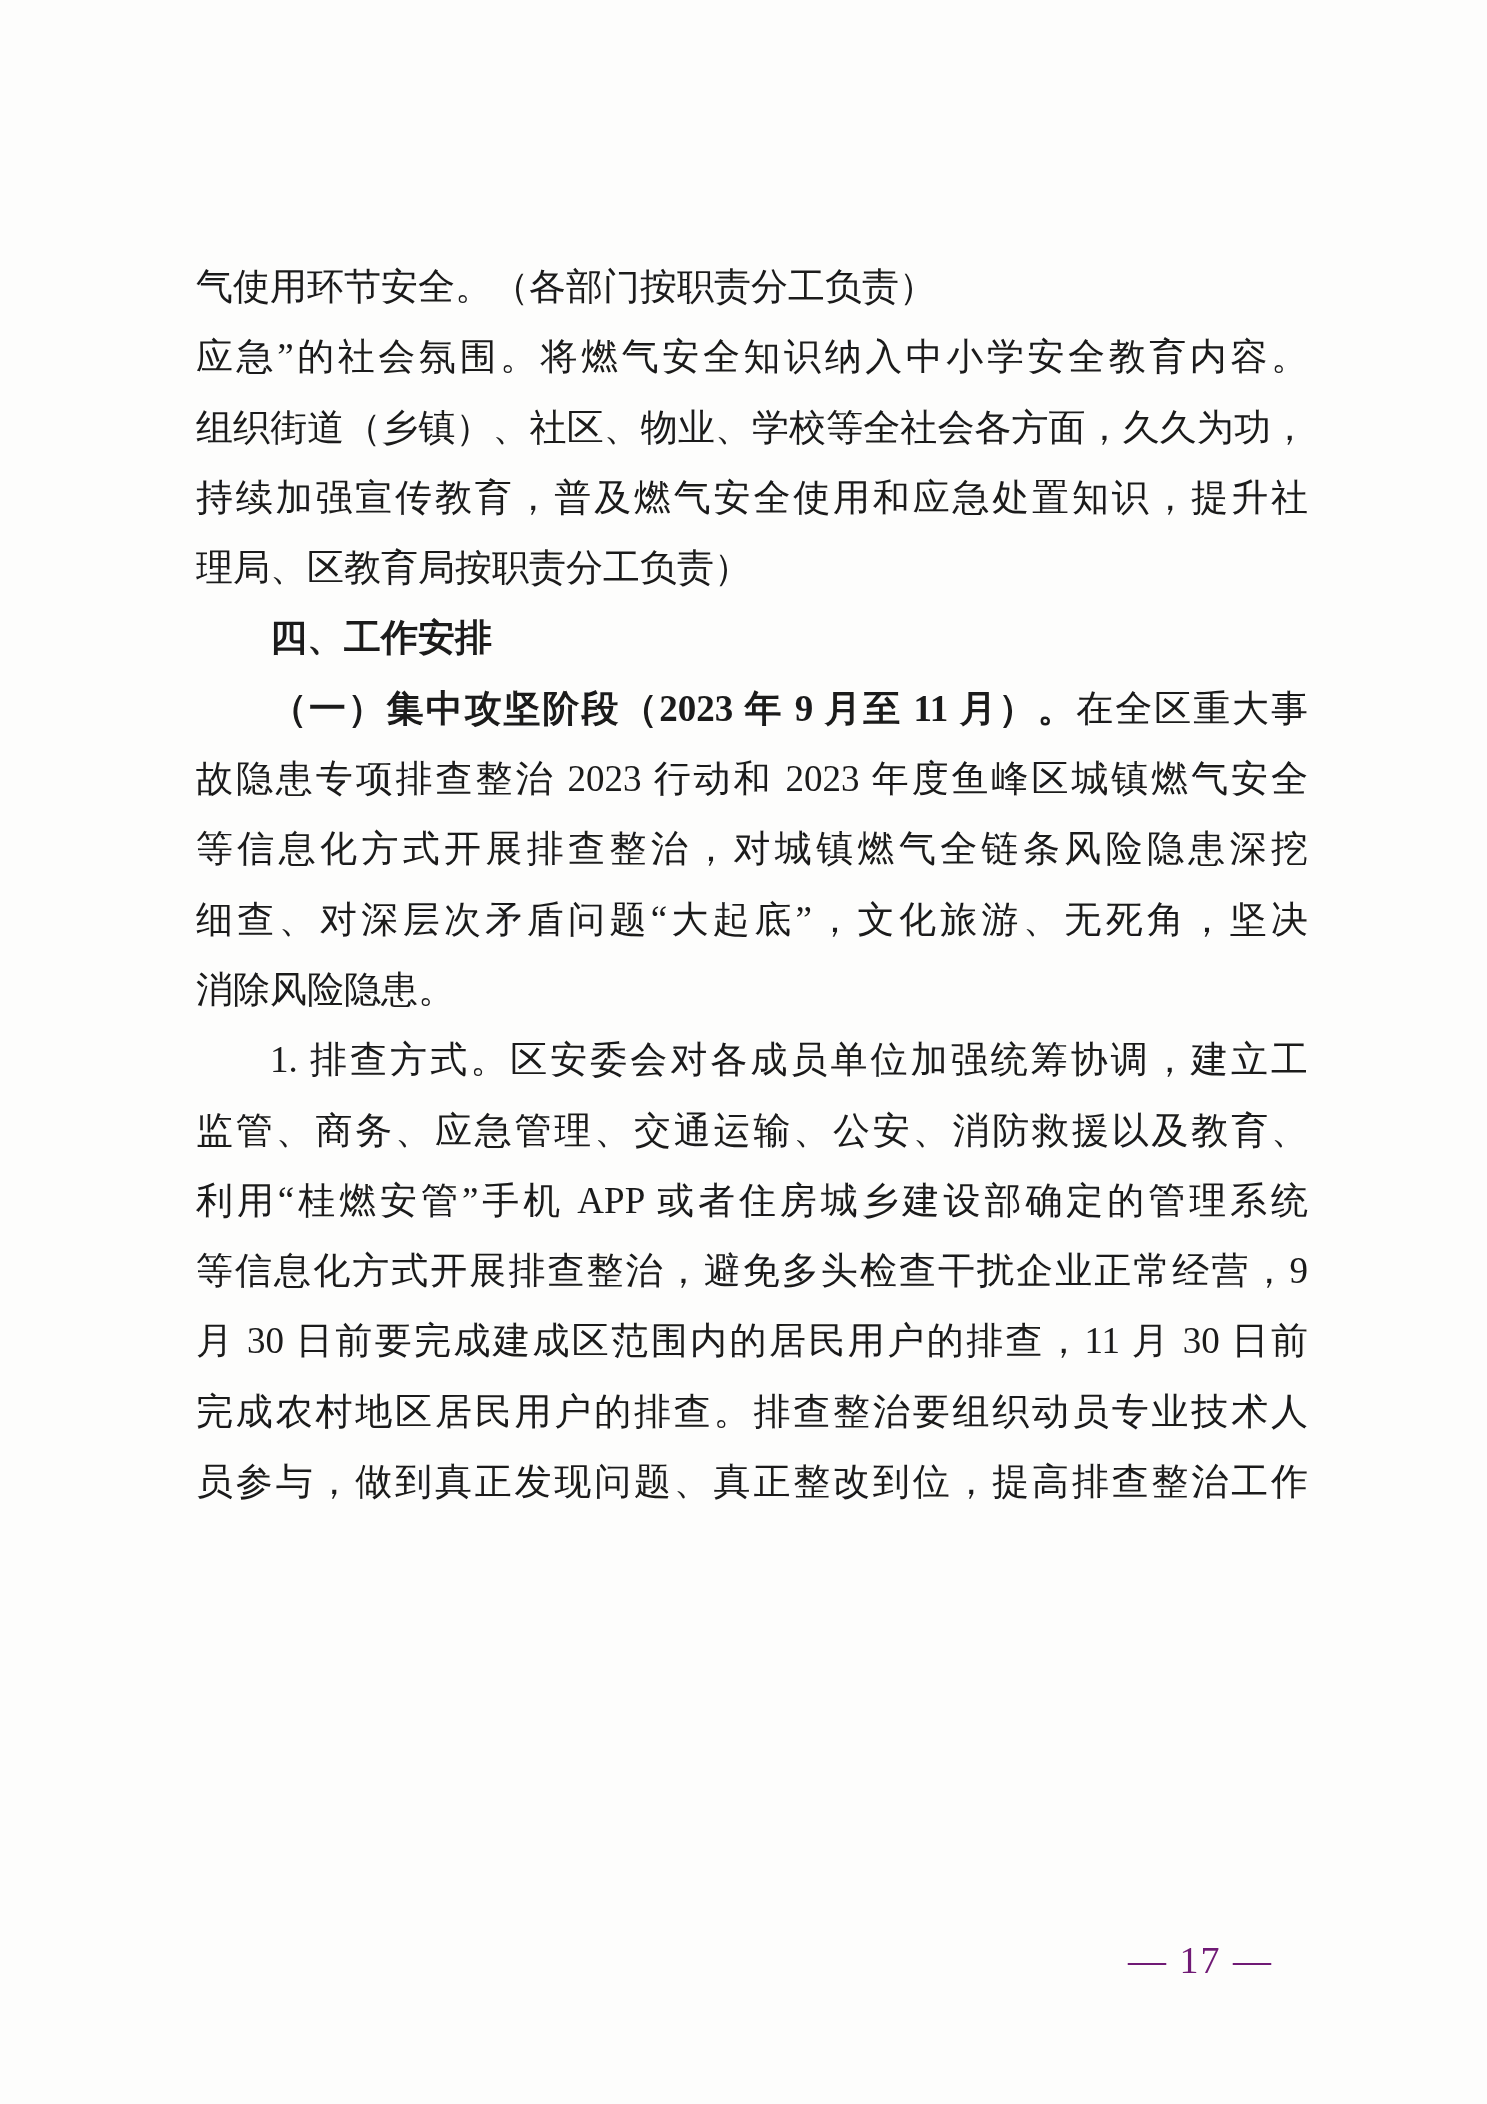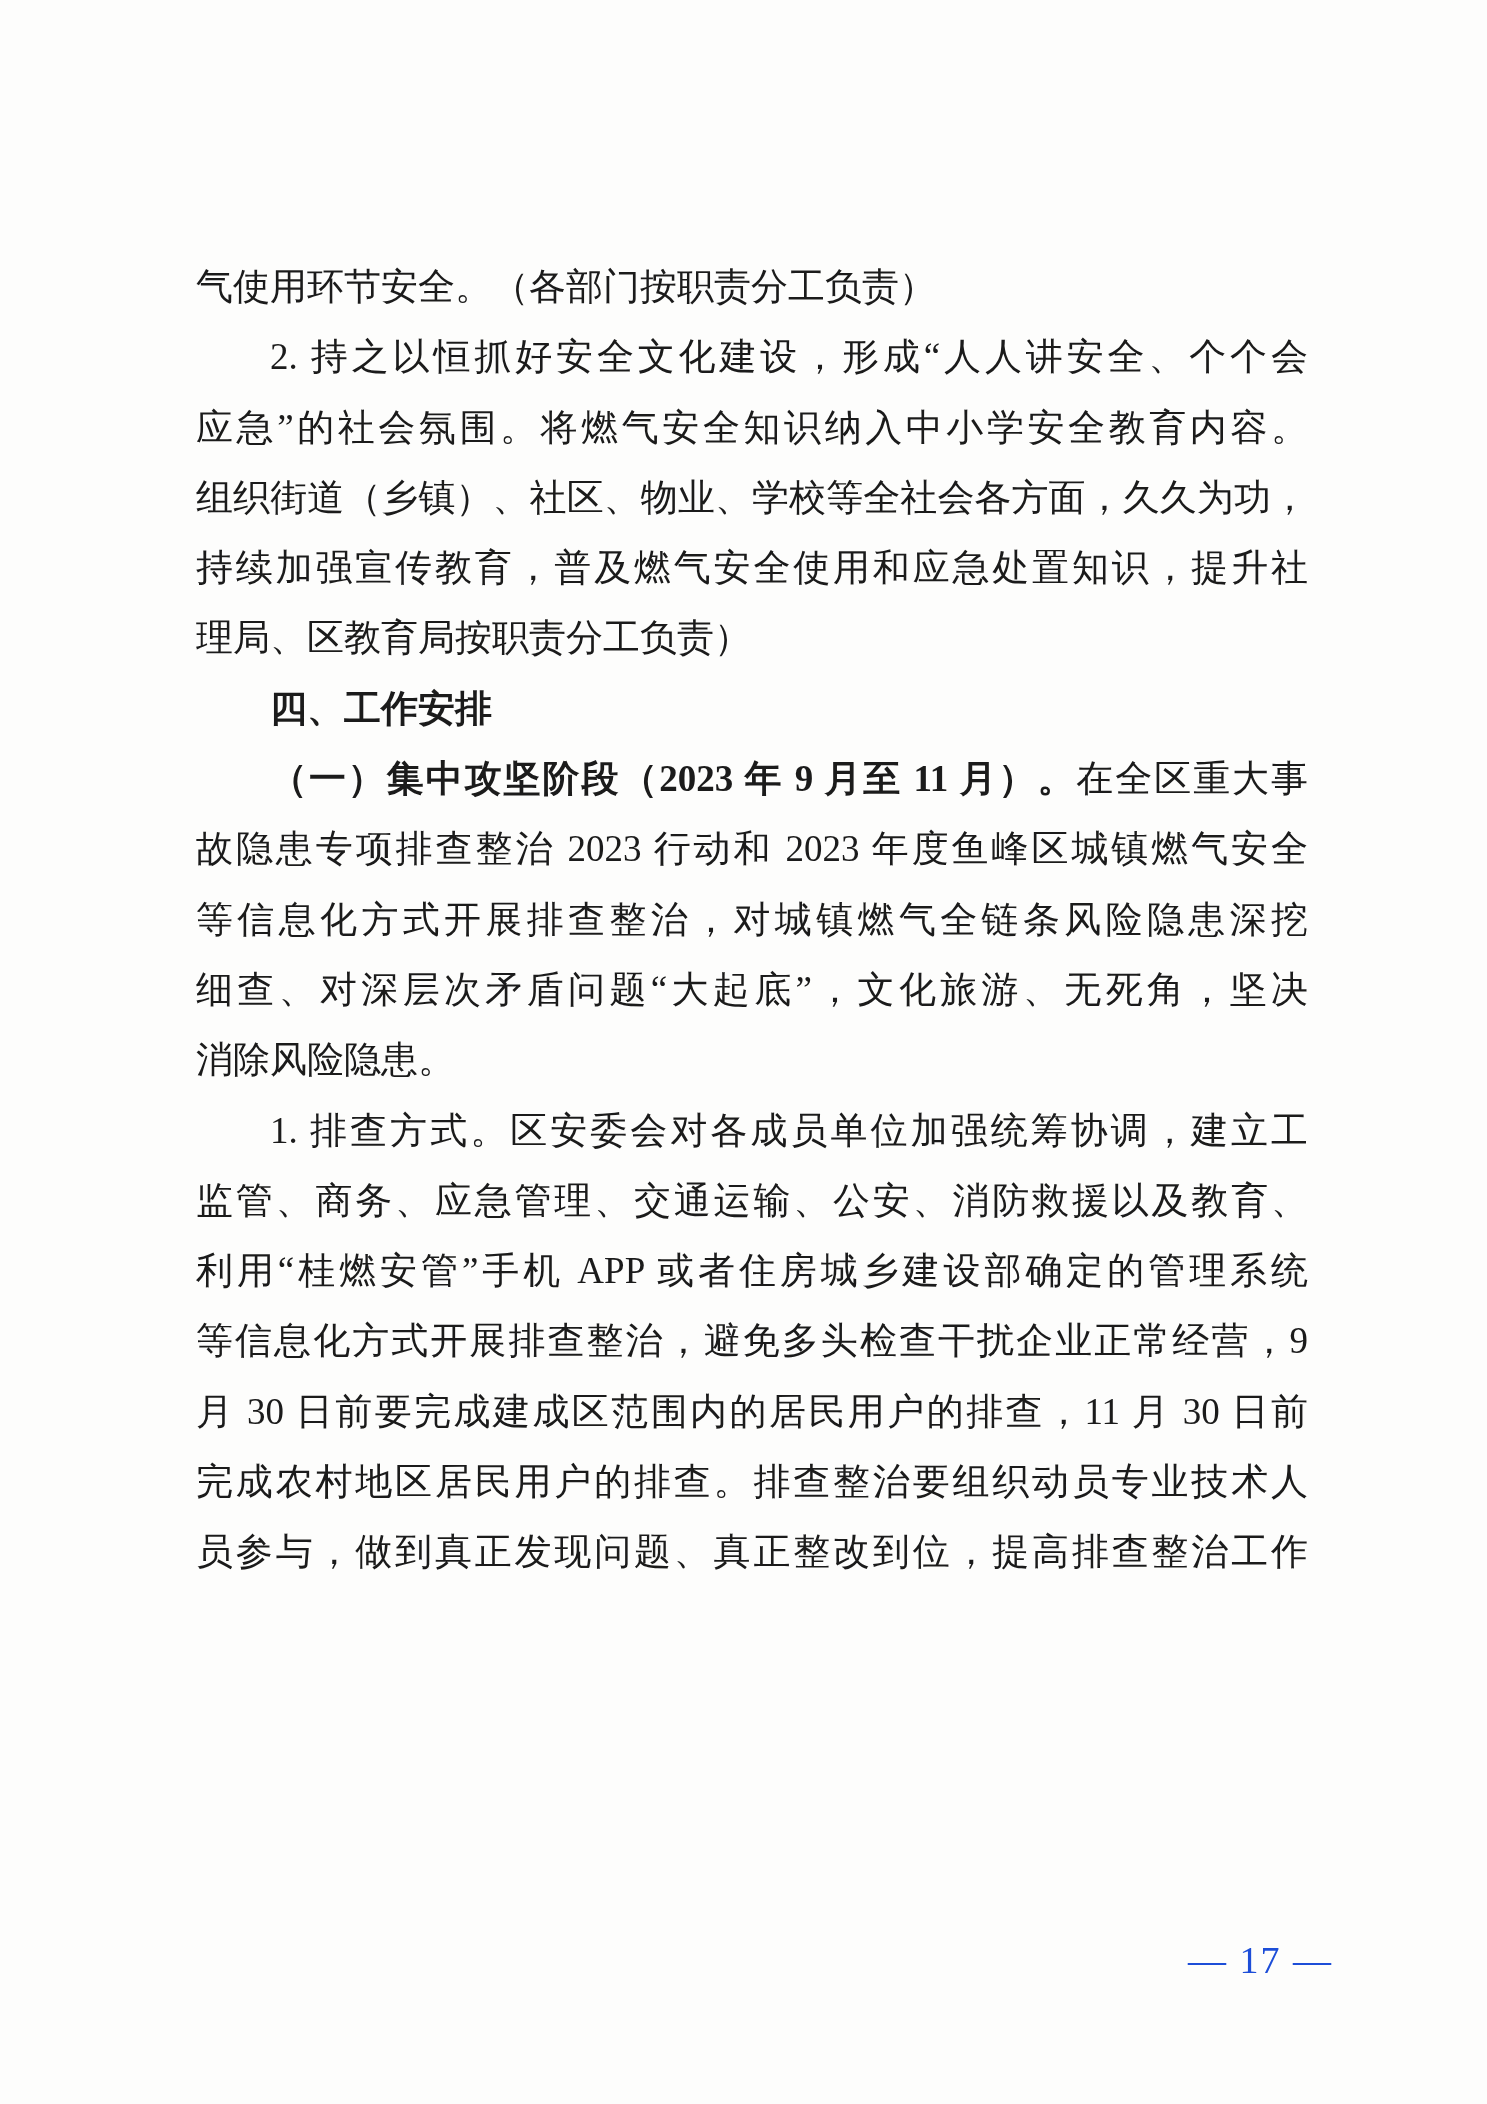--- a/index.html
+++ b/index.html
@@ -41,35 +41,34 @@
     text-justify: inter-character;
   }
   .line.indent {
     text-indent: 74px;
   }
   .seg.bold {
     font-weight: 700;
   }
   .page-number {
     position: absolute;
-    left: 1188px;
+    left: 1128px;
     top: 1938px;
     font-size: 38px;
-    color: #1d4ed8;
+    color: #701a75;
     letter-spacing: 2px;
     white-space: nowrap;
   }
 </style>
 </head>
 <body>
 
 <div class="scan-page">
   <div class="text-block" id="text-block">
       <div class="line"><span class="seg">气使用环节安全。（各部门按职责分工负责）</span></div>
-      <div class="line indent justify"><span class="seg">2. 持之以恒抓好安全文化建设，形成“人人讲安全、个个会</span></div>
       <div class="line justify"><span class="seg">应急”的社会氛围。将燃气安全知识纳入中小学安全教育内容。</span></div>
       <div class="line justify"><span class="seg">组织街道（乡镇）、社区、物业、学校等全社会各方面，久久为功，</span></div>
       <div class="line justify"><span class="seg">持续加强宣传教育，普及燃气安全使用和应急处置知识，提升社</span></div>
       <div class="line"><span class="seg">理局、区教育局按职责分工负责）</span></div>
       <div class="line indent"><span class="seg bold">四、工作安排</span></div>
       <div class="line indent justify"><span class="seg bold">（一）集中攻坚阶段（2023 年 9 月至 11 月）。</span><span class="seg">在全区重大事</span></div>
       <div class="line justify"><span class="seg">故隐患专项排查整治 2023 行动和 2023 年度鱼峰区城镇燃气安全</span></div>
       <div class="line justify"><span class="seg">等信息化方式开展排查整治，对城镇燃气全链条风险隐患深挖</span></div>
       <div class="line justify"><span class="seg">细查、对深层次矛盾问题“大起底”，文化旅游、无死角，坚决</span></div>
       <div class="line"><span class="seg">消除风险隐患。</span></div>

